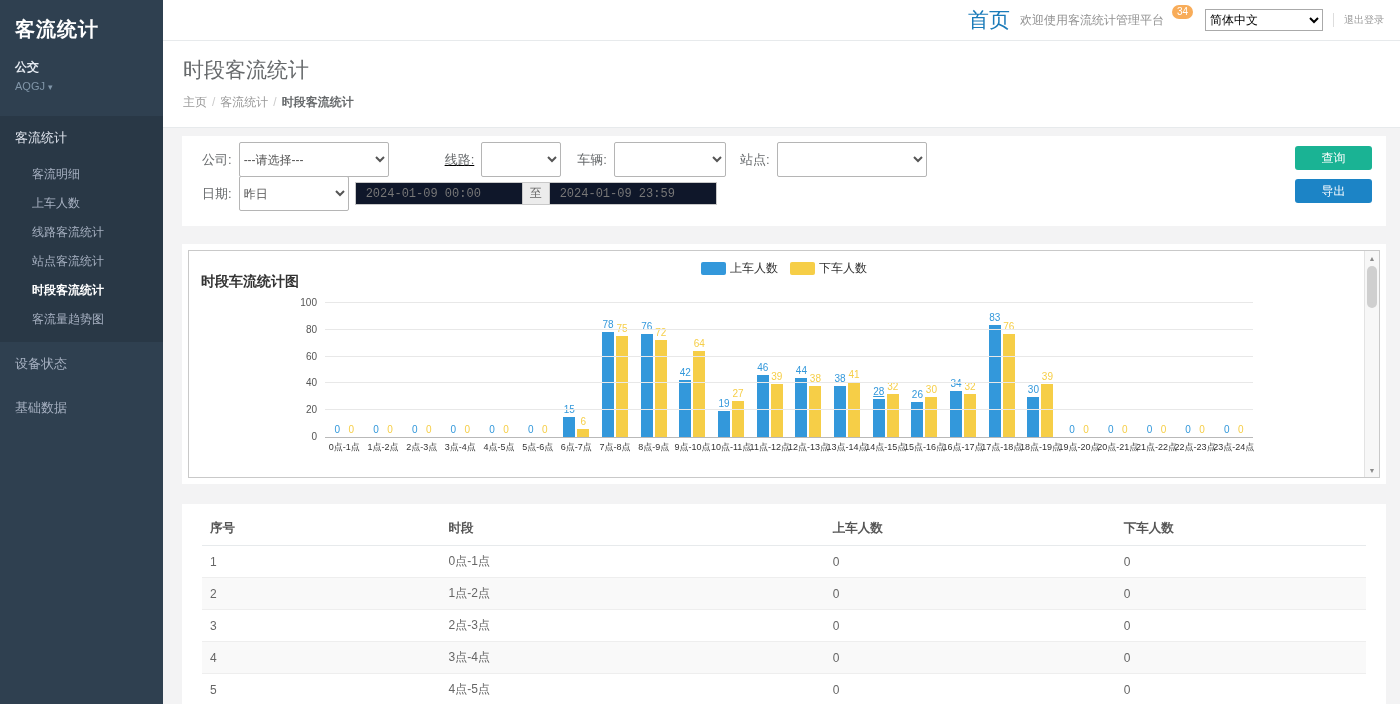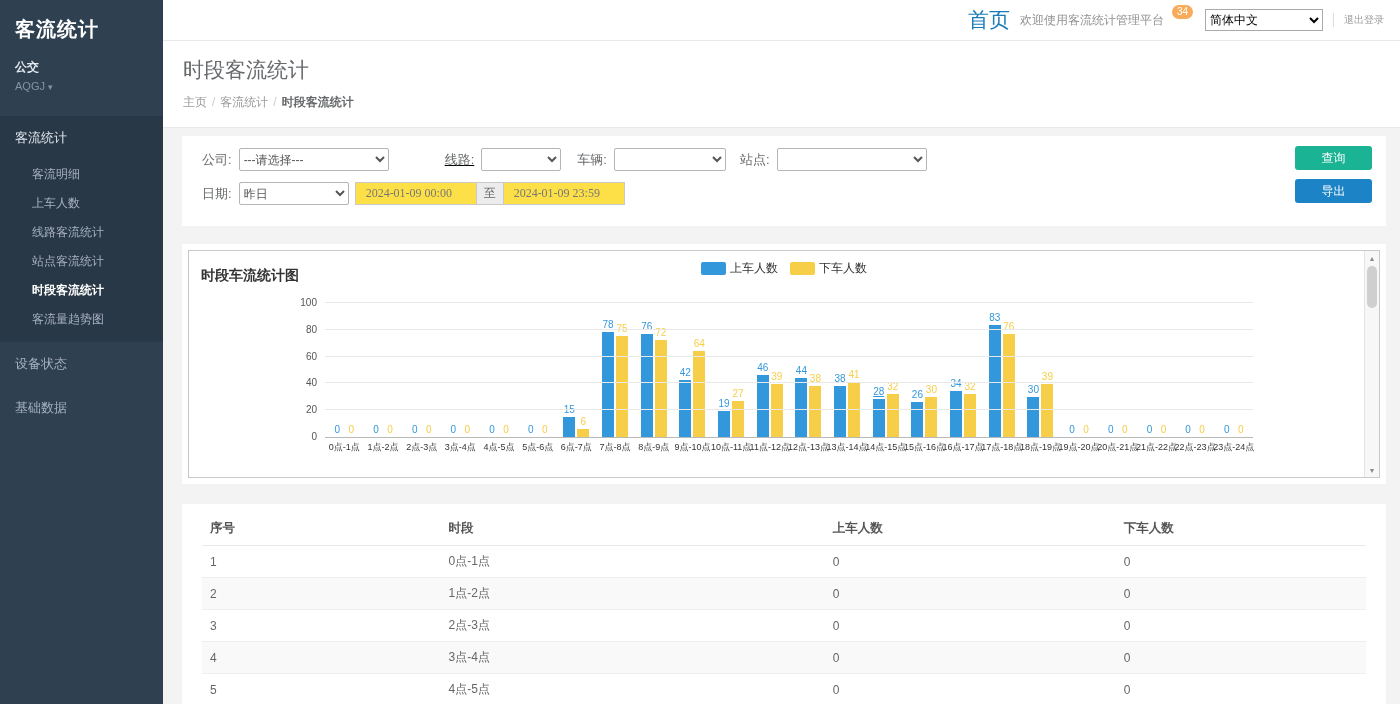--- a/index.html
+++ b/index.html
@@ -46,37 +46,37 @@
   .content { padding:8px 14px 0 19px; flex:1; overflow:hidden; }
   .panel { background:#fff; }
 
   
   .filter-panel { position:relative; padding:11px 14px 11px 20px; margin-bottom:18px; }
   .filter-row { display:flex; align-items:center; height:25px; margin-bottom:9px; }
   .filter-row:last-child { margin-bottom:0; }
   .fgroup { display:flex; align-items:center; gap:7px; }
   .fgroup label { font-size:13px; color:#676a6c; white-space:nowrap; }
   .ml56 { margin-left:56px;text-decoration:underline; } .ml16 { margin-left:16px; } .ml14 { margin-left:14px; } .ml6 { margin-left:6px; }
-  .sel { height:23px; font-size:12px; border:1px solid #b5b5b5; background:#fff; color:#555; border-radius:2px; }
+  .sel { height:35px; font-size:12px; border:1px solid #b5b5b5; background:#fff; color:#555; border-radius:2px; }
   .w150 { width:150px; } .w80 { width:80px; } .w112 { width:112px; } .w110 { width:110px; }
   .date-group { display:flex; align-items:stretch; }
-  .date-input { width:122px; height:23px; background:#fde047; border:1px solid #c9c9c9; color:#777;
-    font-size:12px; padding:0 10px; font-family:Liberation Serif, serif; }
+  .date-input { width:168px; height:23px; background:#0f172a; border:1px solid #c9c9c9; color:#777;
+    font-size:12px; padding:0 10px; font-family:Liberation Mono, monospace; }
   .date-addon { width:28px; background:#ececec; border:1px solid #c9c9c9; margin:0 -1px;
     display:flex; align-items:center; justify-content:center; font-size:12px; color:#666; }
   .btn { position:absolute; right:14px; width:77px; height:24px; border:none; border-radius:3px;
     color:#fff; font-size:12px; cursor:pointer; font-family:inherit; }
   .btn-query { top:10px; background:#1ab394; }
   .btn-export { top:43px; background:#1c84c6; }
 
   
   .chart-panel { padding:6px; margin-bottom:20px; }
   .chart-box { border:1px solid #c9c9c9; height:228px; position:relative; overflow:hidden; }
   .chart-header { position:relative; height:26px; }
-  .chart-title { position:absolute; left:12px; top:16px; font-size:14px; font-weight:bold; color:#333; }
+  .chart-title { position:absolute; left:12px; top:22px; font-size:14px; font-weight:bold; color:#333; }
   .chart-legend { position:absolute; left:50%; top:9px; transform:translateX(-50%); display:flex; gap:12px; }
   .legend-item { display:flex; align-items:center; gap:4px; cursor:pointer; }
   .legend-swatch { width:25px; height:13px; border-radius:2px; display:inline-block; }
   .legend-label { font-size:12px; color:#333; }
   .plot-wrap { margin:26px 0 0 136px; width:928px; }
   .plot { position:relative; height:135px; border-bottom:1px solid #b9b9b9; }
   .gridline { position:absolute; left:0; right:0; height:1px; background:#e8e8e8; }
   .y-tick { position:absolute; right:calc(100% + 8px); font-size:10px; color:#555; transform:translateY(5px); }
   .bars { position:absolute; left:0; right:0; top:0; bottom:0; display:flex; align-items:flex-end; }
   .bar-group { flex:1; display:flex; justify-content:center; align-items:flex-end; gap:2px; height:100%; min-width:0; }

